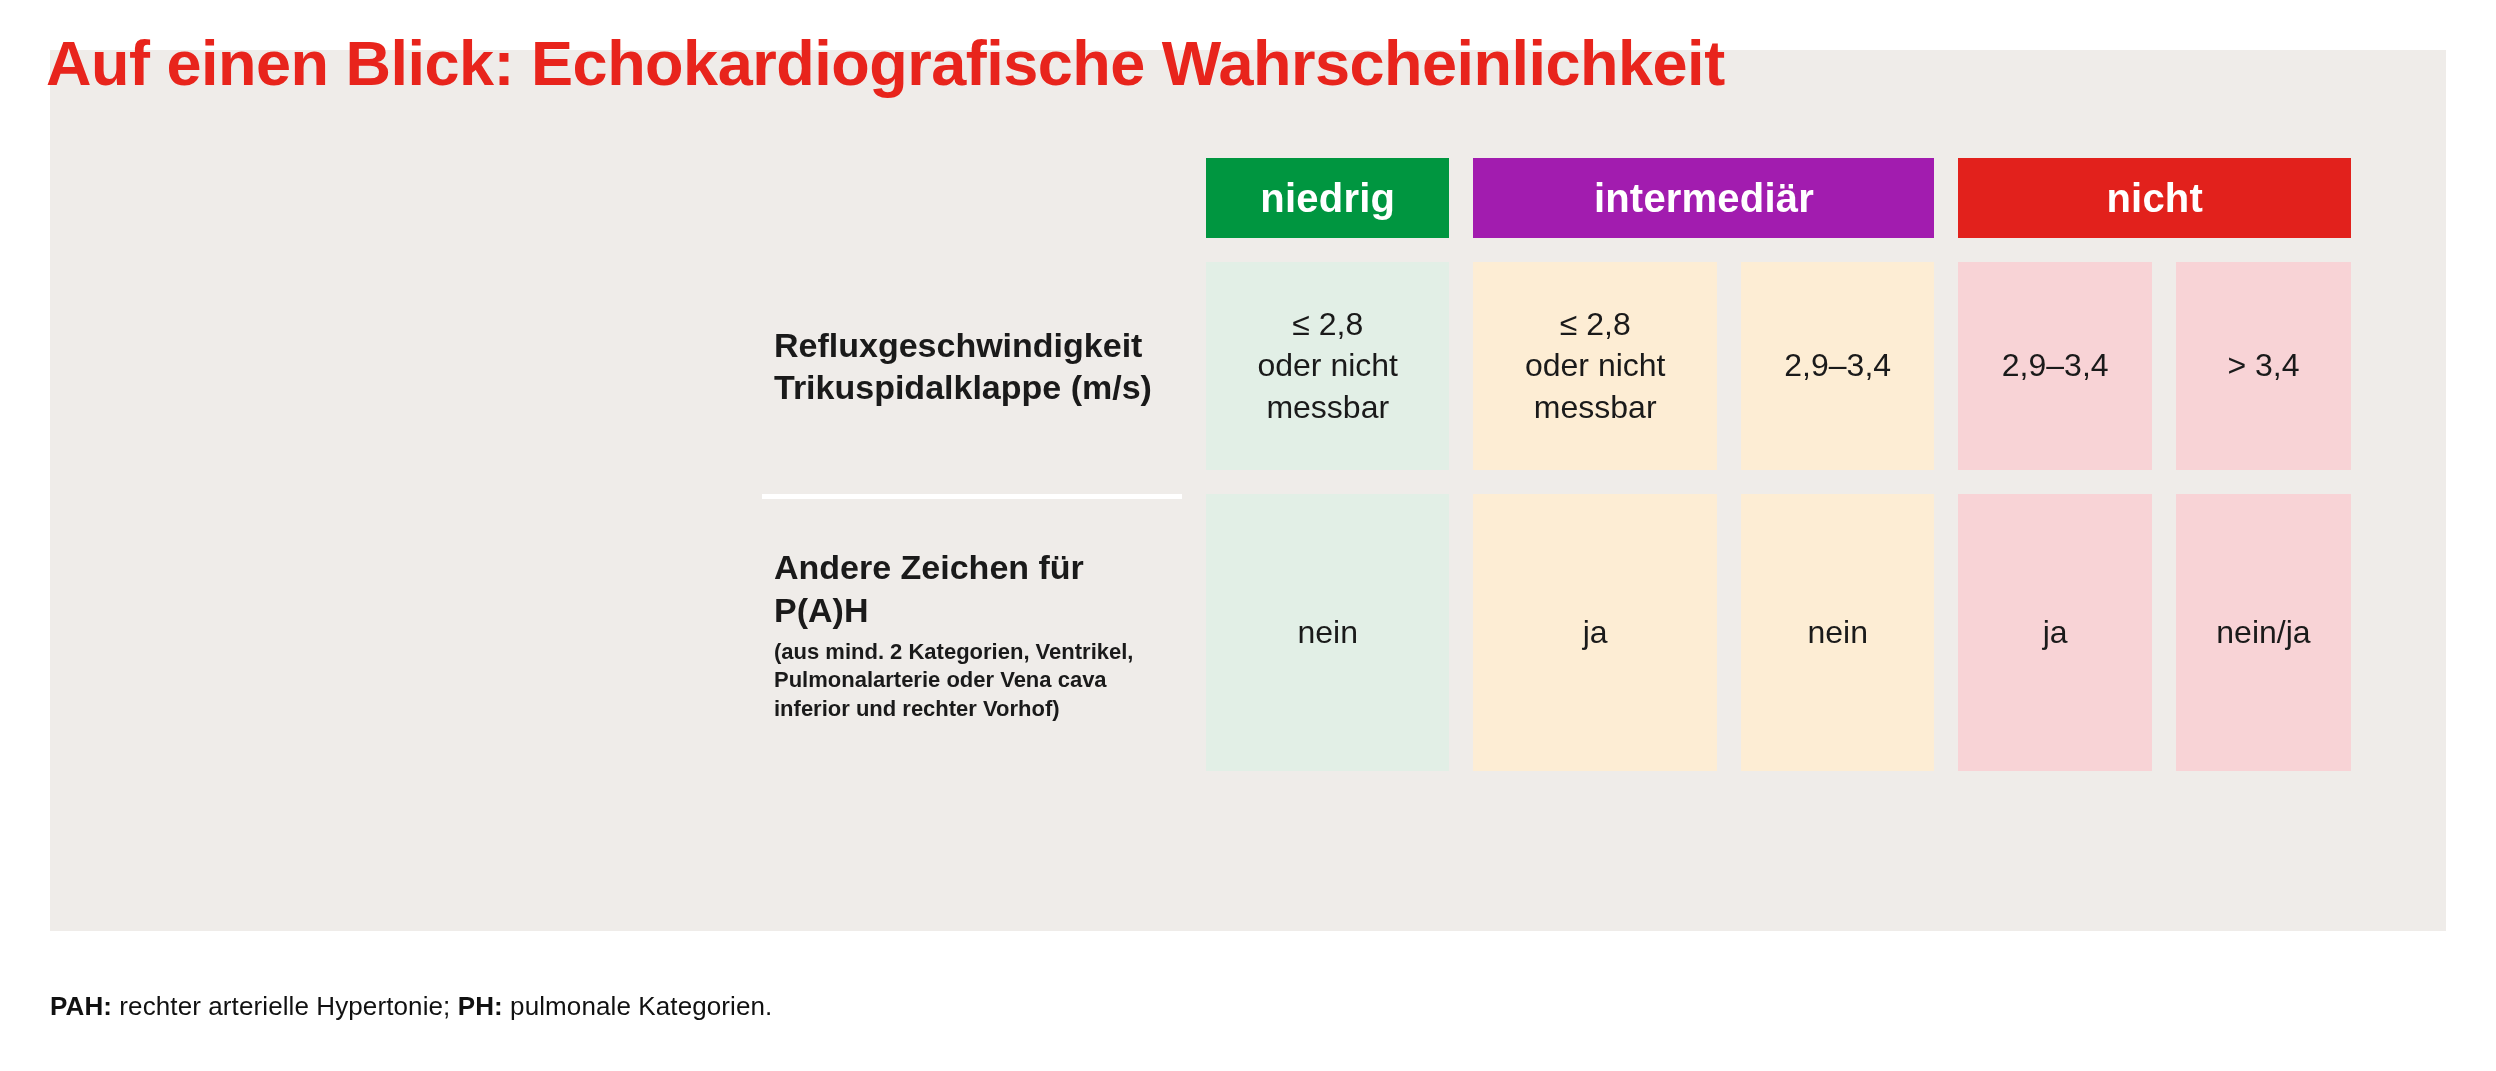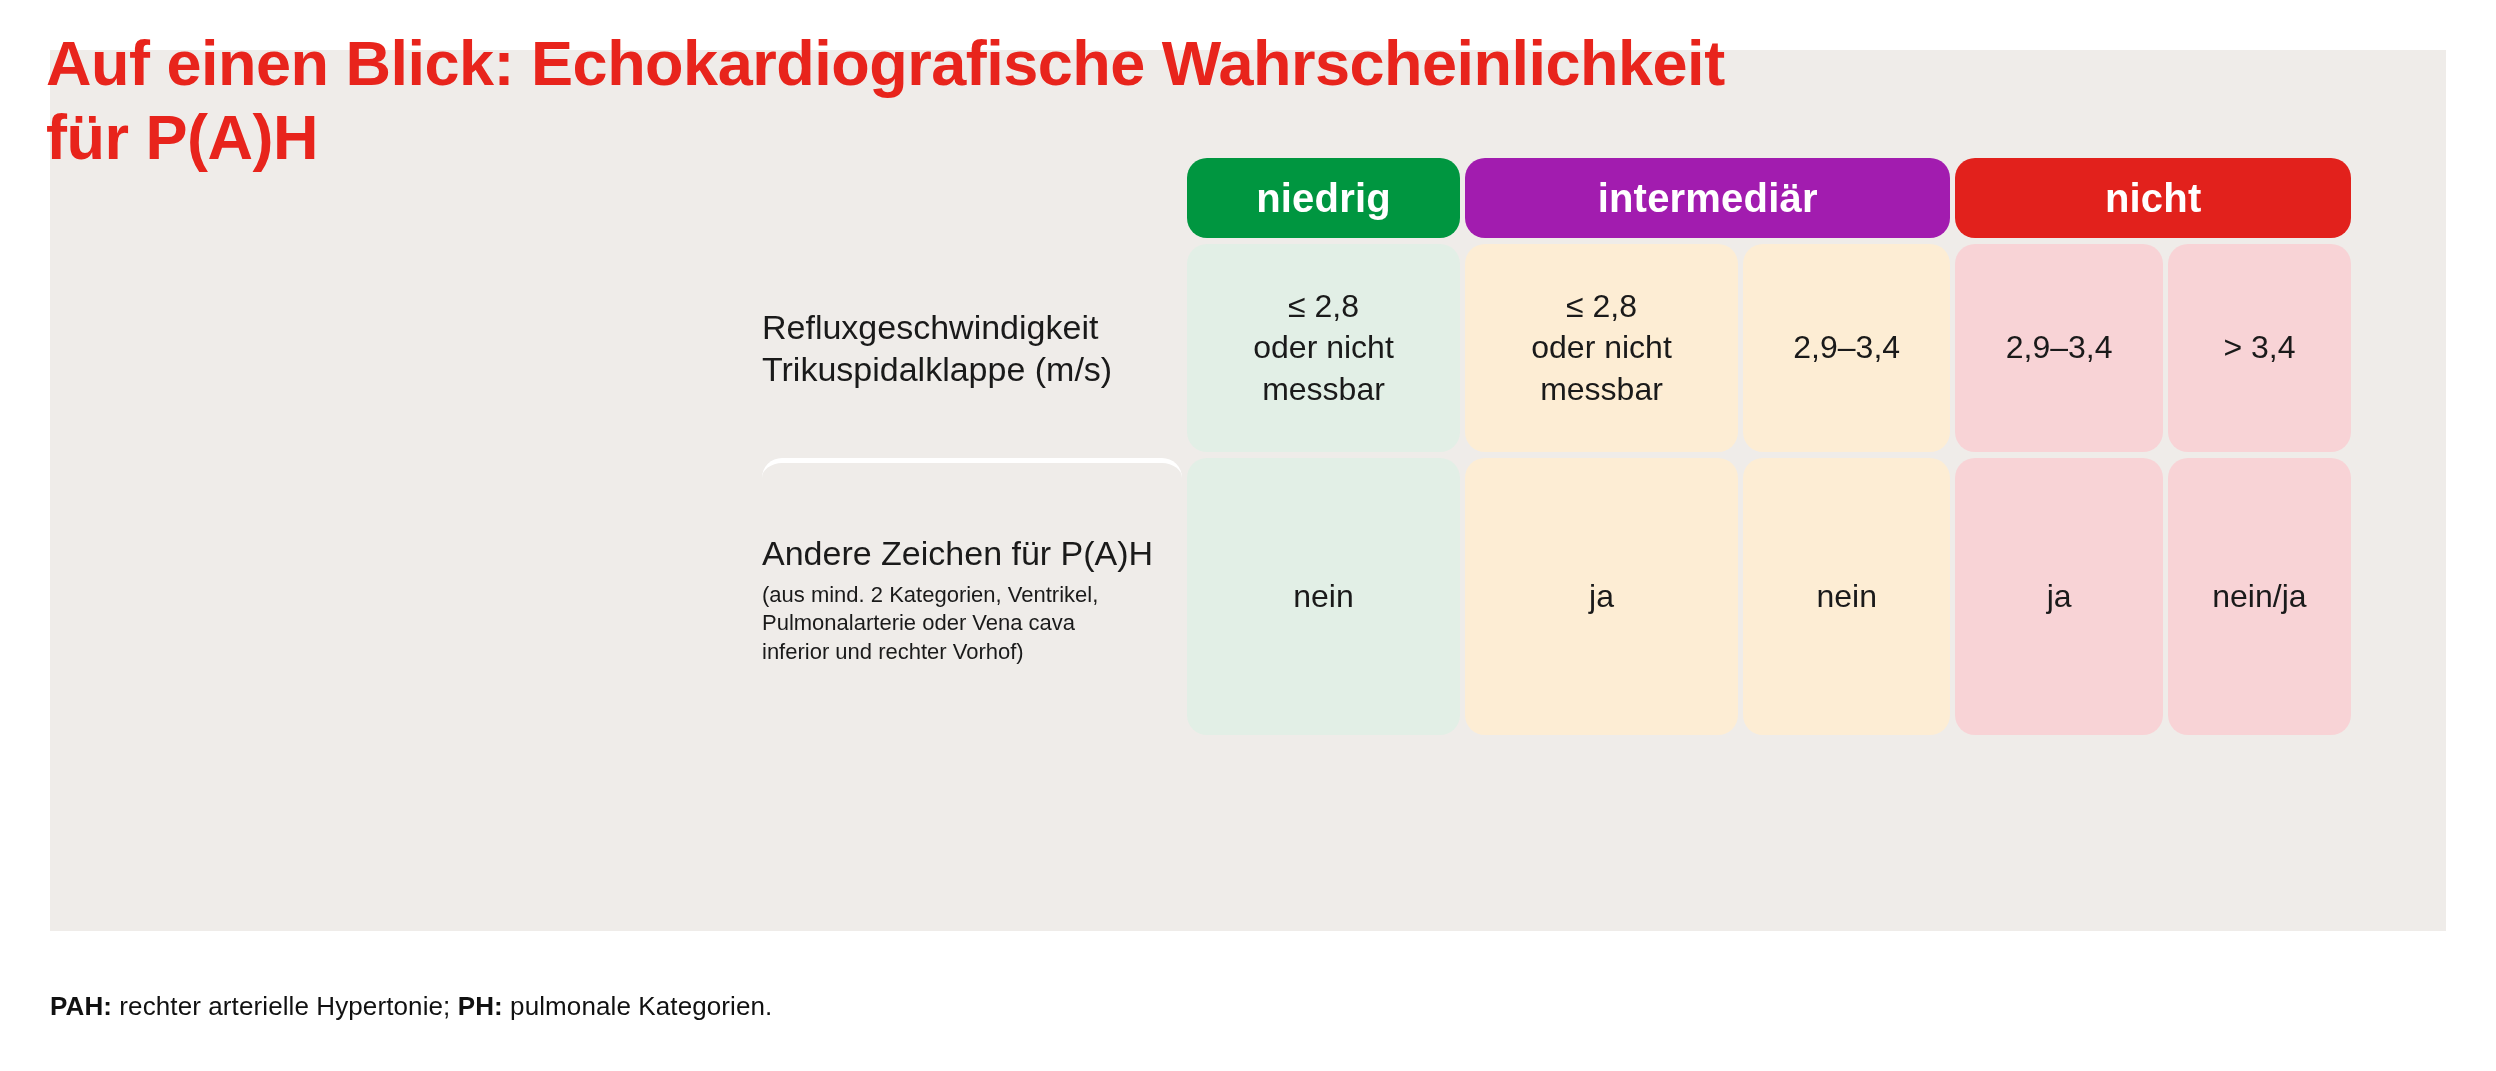--- a/index.html
+++ b/index.html
@@ -53,37 +53,36 @@
   .matrix {
     position: absolute;
     left: 762px;
     top: 158px;
     width: 1589px;
     border-collapse: separate;
     border-spacing: 0;
   }
 
   .matrix td, .matrix th {
-    padding: 0;
+    padding: 12px;
     margin: 0;
     vertical-align: middle;
     box-sizing: border-box;
-    border-radius: 20px;
   }
 
   
   .rowlabel {
     width: 420px;
     background: transparent;
     text-align: left;
     padding: 0 30px 0 16px;
     color: #1A1A1A;
     font-size: 34px;
     line-height: 1.24;
-    font-weight: normal;
+    font-weight: bold;
   }
   .rowlabel .sub {
     display: block;
     font-size: 22px;
     line-height: 1.30;
     margin-top: 7px;
     color: #1A1A1A;
   }
   .rowlabel-divider {
     border-top: 5px solid #ffffff;
@@ -135,21 +134,20 @@
 </style>
 </head>
 <body>
 
 <div class="figure">
 
   <div class="panel"></div>
 
   <h1 class="title">
     <span class="title-line">Auf einen Blick: Echokardiografische Wahrscheinlichkeit</span>
-    <span class="title-line">für P(A)H</span>
   </h1>
 
   <table class="matrix">
     <tbody>
 
       <tr>
         <th class="rowlabel"></th>
         <td class="gutter"></td>
 
         <th class="hdr hdr-low">niedrig</th>

